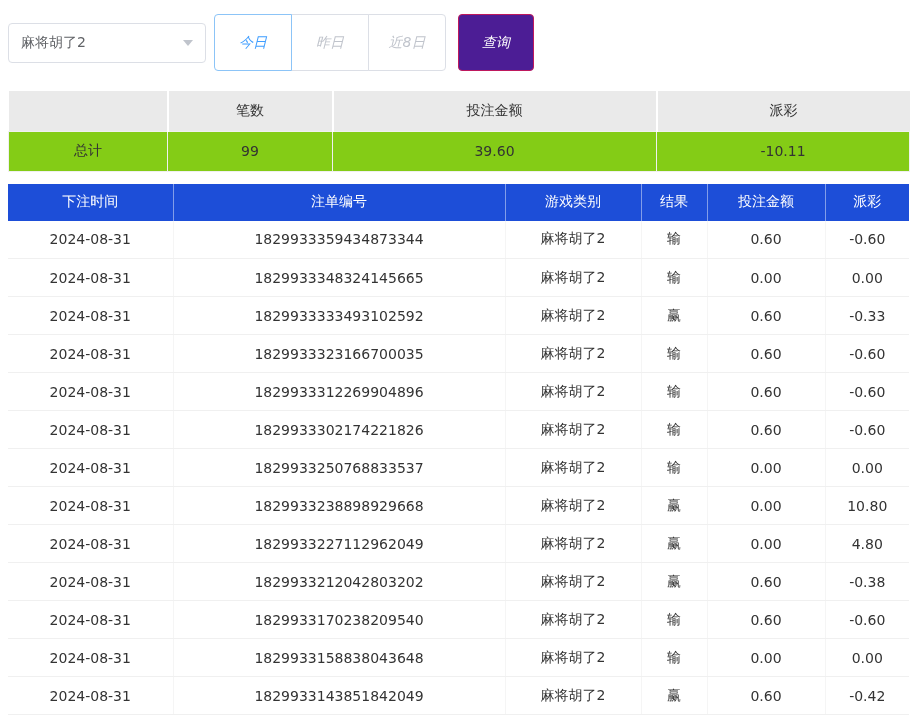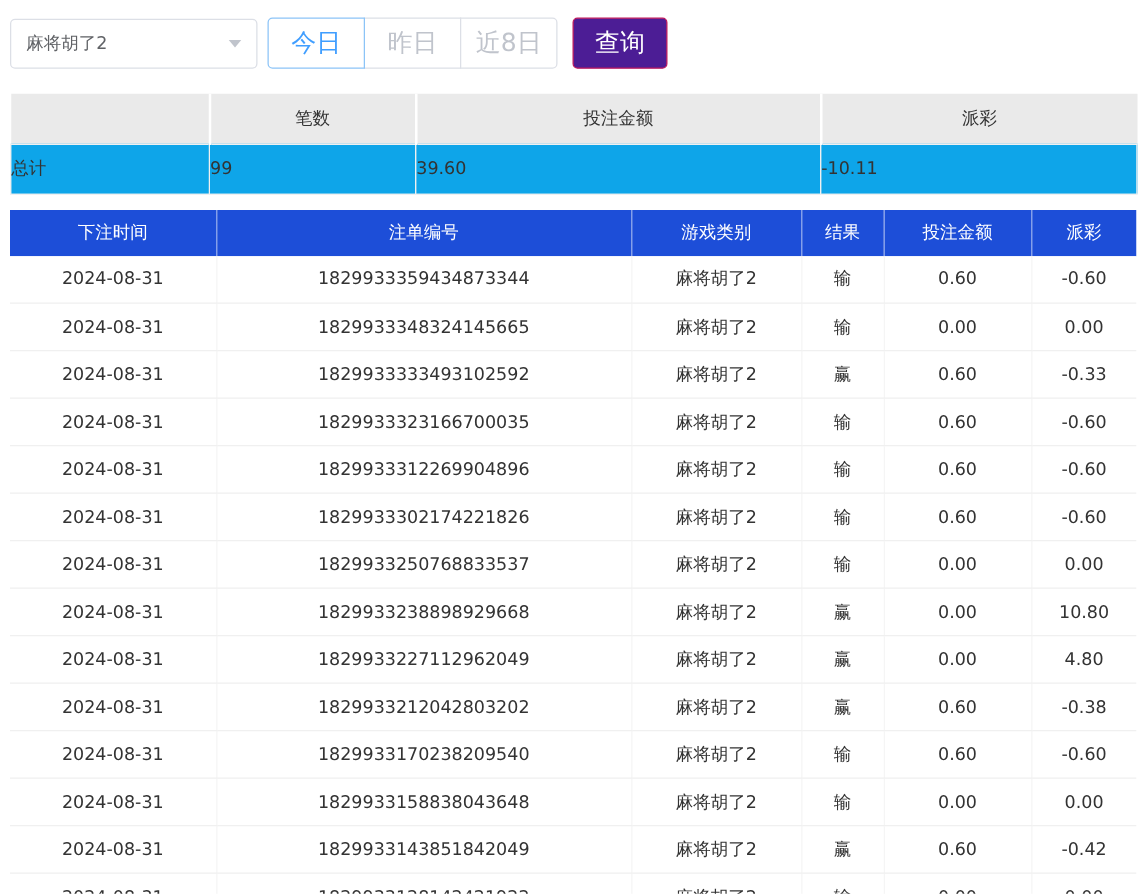--- a/index.html
+++ b/index.html
@@ -26,44 +26,44 @@
   }
   .date-input {
     width: 234px; height: 40px; margin-left: 8px;
     border: 1px solid #dcdfe6; border-radius: 4px;
     display: flex; align-items: center; padding: 0 10px;
     color: #606266; background: #fff; cursor: pointer;
   }
   .date-input svg { margin-right: 8px; flex: 0 0 auto; }
   .btn-group { display: flex; margin-left: 8px; }
   .btn {
-    height: 41px; width: 78px; background: #ffffff;
-    border: 1px solid #dcdfe6; font-size: 20px; color: #c0c4cc;
-    cursor: pointer; font-family: inherit;
+    height: 57px; width: 78px; background: #ffffff;
+    border: 1px solid #dcdfe6; font-size: 14px; color: #c0c4cc;
+    cursor: pointer; font-family: inherit; font-style: italic;
   }
   .btn-group .btn + .btn { margin-left: -1px; }
   .btn-group .btn:first-child { border-radius: 4px 0 0 4px; }
   .btn-group .btn:last-child { border-radius: 0 4px 4px 0; }
   .btn.active { color: #409eff; border-color: #8cc4f7; position: relative; z-index: 1; }
   .btn.primary {
     width: 76px; margin-left: 12px; border-radius: 4px;
     background: #4c1d95; border: 1px solid #be185d; color: #ffffff;
   }
 
   
   table { border-collapse: collapse; table-layout: fixed; }
 
   .summary { width: 901px; margin-bottom: 12px; }
   .summary th {
     background: #eaeaea; height: 40px; font-weight: 400;
     text-align: center; color: #333; border-right: 2px solid #ffffff;
   }
   .summary th:last-child { border-right: none; }
   .summary td {
-    height: 40px; background: #0ea5e9;
+    height: 40px; text-align: center; background: #84cc16;
     border: 1px solid #f0f0f0; color: #333;
   }
   .sc0 { width: 159px; } .sc1 { width: 165px; font-family: Liberation Serif, serif; } .sc2 { width: 324px; } .sc3 { width: 253px; }
 
   .bets { width: 901px; }
   .bets th {
     background: #1d4ed8; color: #ffffff; height: 37px; font-weight: 400;
     text-align: center; border-right: 1px solid rgba(255,255,255,0.45);
   }
   .bets th:last-child { border-right: none; }

